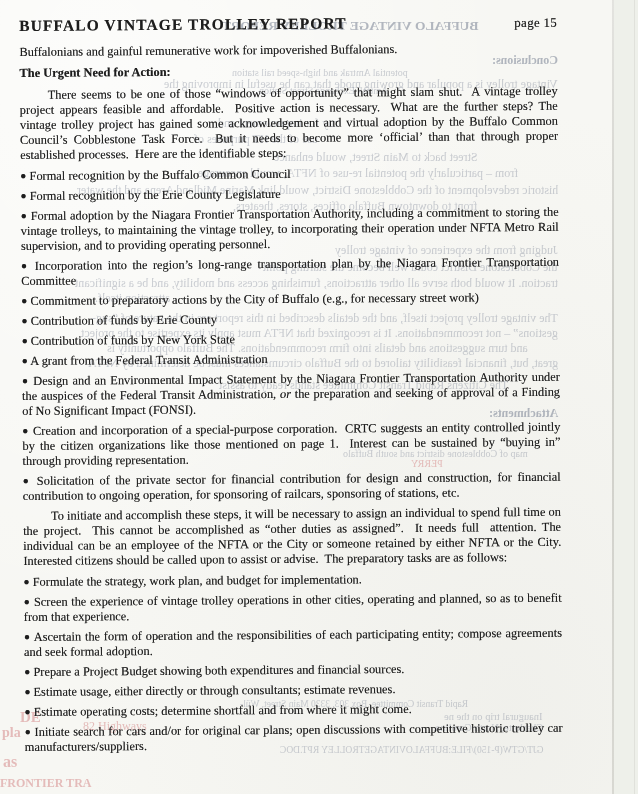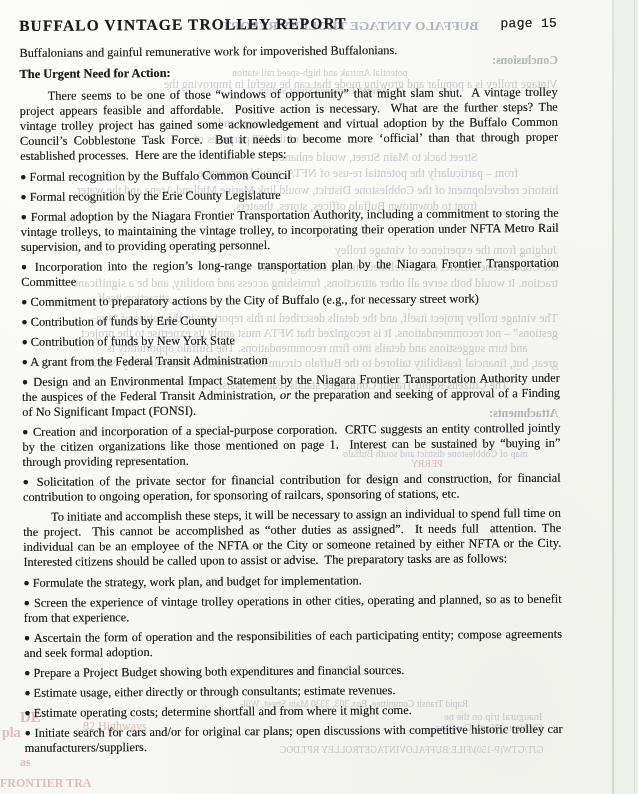--- a/index.html
+++ b/index.html
@@ -43,21 +43,21 @@
   
   .content {
     position: absolute; top: 18px; left: 22px; width: 538px; z-index: 2;
     color: #1d1d1d;
     font-size: 12.4px; line-height: 15px;
     transform: rotate(-0.45deg); transform-origin: 0 50%;
     text-shadow: 0 0 0.3px rgba(20,20,20,0.55);
   }
   .header-row { display: flex; justify-content: space-between; align-items: baseline; margin-bottom: 11px; }
   .report-title { font-weight: bold; font-size: 15.5px; letter-spacing: 1.1px; }
-  .page-number { font-size: 13px; letter-spacing: 0.3px; font-family: Liberation Mono, monospace; }
+  .page-number { font-size: 13px; letter-spacing: 0.3px; }
   .para, .bullet-item { text-align: justify; white-space: pre-wrap; margin: 0 0 5px 0; }
   .intro { margin: 0 0 6px 0; }
   .heading { font-weight: bold; margin: 0 0 7px 0; }
   .para.indent { text-indent: 28px; margin-bottom: 6px; }
   .bullet-list { margin: 0; }
   .bullet-item .dot { font-size: 10px; position: relative; top: -1px; letter-spacing: 0; }
   .bullet-item em { }
 </style>
 </head>
 <body>
@@ -88,21 +88,21 @@
       <div class="bleed-line mir b" style="top: 406px; right: 80px;">Attachments:</div>
       <div class="bleed-line mir" style="top: 447px; right: 110px; font-size: 10px;">map of Cobblestone district and south Buffalo</div>
       <div class="bleed-line mir pink" style="top: 457px; right: 195px; font-size: 10px;">PERRY</div>
       <div class="bleed-line mir" style="top: 697px; right: 170px; font-size: 9.5px;">Rapid Transit Committee, Box 303, 3330 Main Street, Wül-</div>
       <div class="bleed-line mir" style="top: 710px; right: 95px; font-size: 10.5px;">Inaugural trip on the ne</div>
       <div class="bleed-line mir" style="top: 721px; right: 95px; font-size: 10.5px;">Charlotte, North Carolina.</div>
       <div class="bleed-line mir" style="top: 743px; right: 95px; font-size: 9.5px;">GJT/GTW(P-150)/FILE:BUFFALOVINTAGETROLLEY RPT.DOC</div>
       <div class="bleed-line b pink" style="top: 710px; left: 20px; font-size: 15px;">DE</div>
       <div class="bleed-line b pink" style="top: 726px; left: 2px; font-size: 14px;">pla</div>
       <div class="bleed-line b pink" style="top: 776px; left: 0px; font-size: 12px;">FRONTIER TRA</div>
-      <div class="bleed-line b pink" style="top: 755px; left: 3px; font-size: 12px; margin-left: 17px;">as</div>
+      <div class="bleed-line b pink" style="top: 755px; left: 3px; font-size: 16px;">as</div>
       <div class="bleed-line pink" style="top: 719px; left: 83px; font-size: 12px;">82  Highways</div>
     </div>
 
   <div class="edge-line"></div>
   <div class="right-strip"></div>
   <div class="right-strip-line"></div>
 
   <div class="content">
 
     <div class="header-row">

